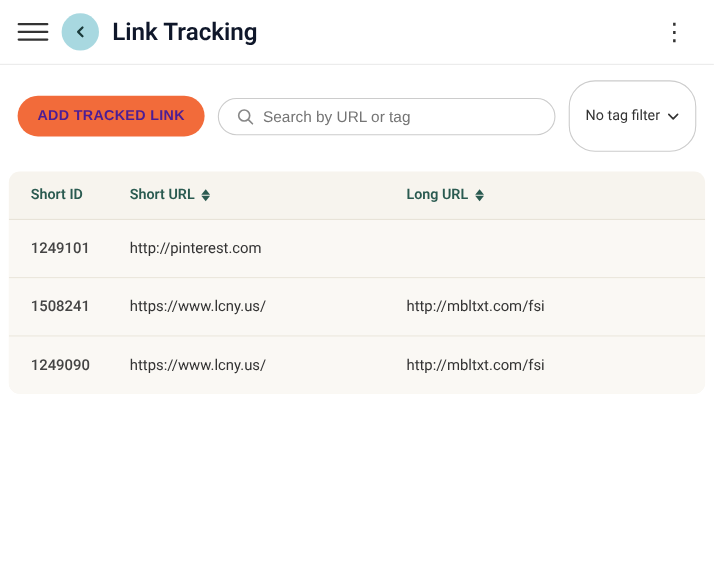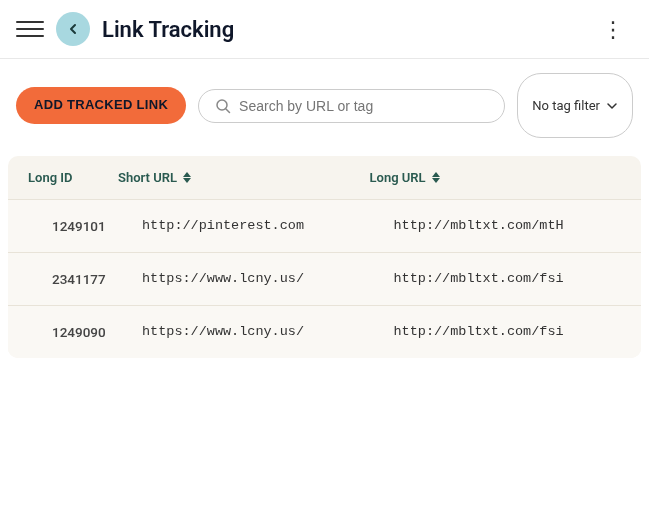--- a/index.html
+++ b/index.html
@@ -65,21 +65,21 @@
     
     .toolbar {
       display: flex;
       align-items: center;
       padding: 14px 16px;
       gap: 12px;
       background: #fff;
     }
     .add-btn {
       background: #f26b3a;
-      color: #0f172a;
+      color: #4c1d95;
       border: none;
       border-radius: 24px;
       padding: 10px 18px;
       font-size: 13px;
       font-weight: 700;
       cursor: pointer;
       line-height: 1.3;
       min-width: 120px;
       text-transform: uppercase;
       letter-spacing: 0.3px;
@@ -177,29 +177,27 @@
       padding: 18px 20px;
       border-bottom: 1px solid #e8e3d8;
       background: #faf8f4;
     }
     .table-row:last-child {
       border-bottom: none;
     }
     .cell {
       font-size: 13.5px;
       color: #333;
-      margin-left: 24px;
     }
     .cell-id {
       color: #444;
       font-weight: 500;
     }
     .cell-url {
       color: #333;
-      font-family: Liberation Mono, monospace;
     }
   </style>
 </head>
 <body>
 
 <div class="header">
   <div class="hamburger-icon">
     <span></span>
     <span></span>
     <span></span>
@@ -229,46 +227,45 @@
     <svg viewBox="0 0 12 12" fill="none" xmlns="http://www.w3.org/2000/svg">
       <path d="M2 4L6 8L10 4" stroke="#333" stroke-width="1.5" stroke-linecap="round" stroke-linejoin="round"></path>
     </svg>
   </div>
 </div>
 
 <div class="table-container">
 
   <div class="table-header">
     <div class="col-header">
-      <span>Long ID</span>
+      <span>Short ID</span>
     </div>
     <div class="col-header">
       <span>Short URL</span>
       <div class="sort-icon">
         <span class="sort-up"></span>
         <span class="sort-down"></span>
       </div>
     </div>
     <div class="col-header">
       <span>Long URL</span>
       <div class="sort-icon">
         <span class="sort-up"></span>
         <span class="sort-down"></span>
       </div>
     </div>
   </div>
 
   <div class="table-row">
     <div class="cell cell-id">1249101</div>
     <div class="cell cell-url">http://pinterest.com</div>
-    <div class="cell cell-url">http://mbltxt.com/mtH</div>
   </div>
 
   <div class="table-row">
-    <div class="cell cell-id">2341177</div>
+    <div class="cell cell-id">1508241</div>
     <div class="cell cell-url">https://www.lcny.us/</div>
     <div class="cell cell-url">http://mbltxt.com/fsi</div>
   </div>
 
   <div class="table-row">
     <div class="cell cell-id">1249090</div>
     <div class="cell cell-url">https://www.lcny.us/</div>
     <div class="cell cell-url">http://mbltxt.com/fsi</div>
   </div>
 

